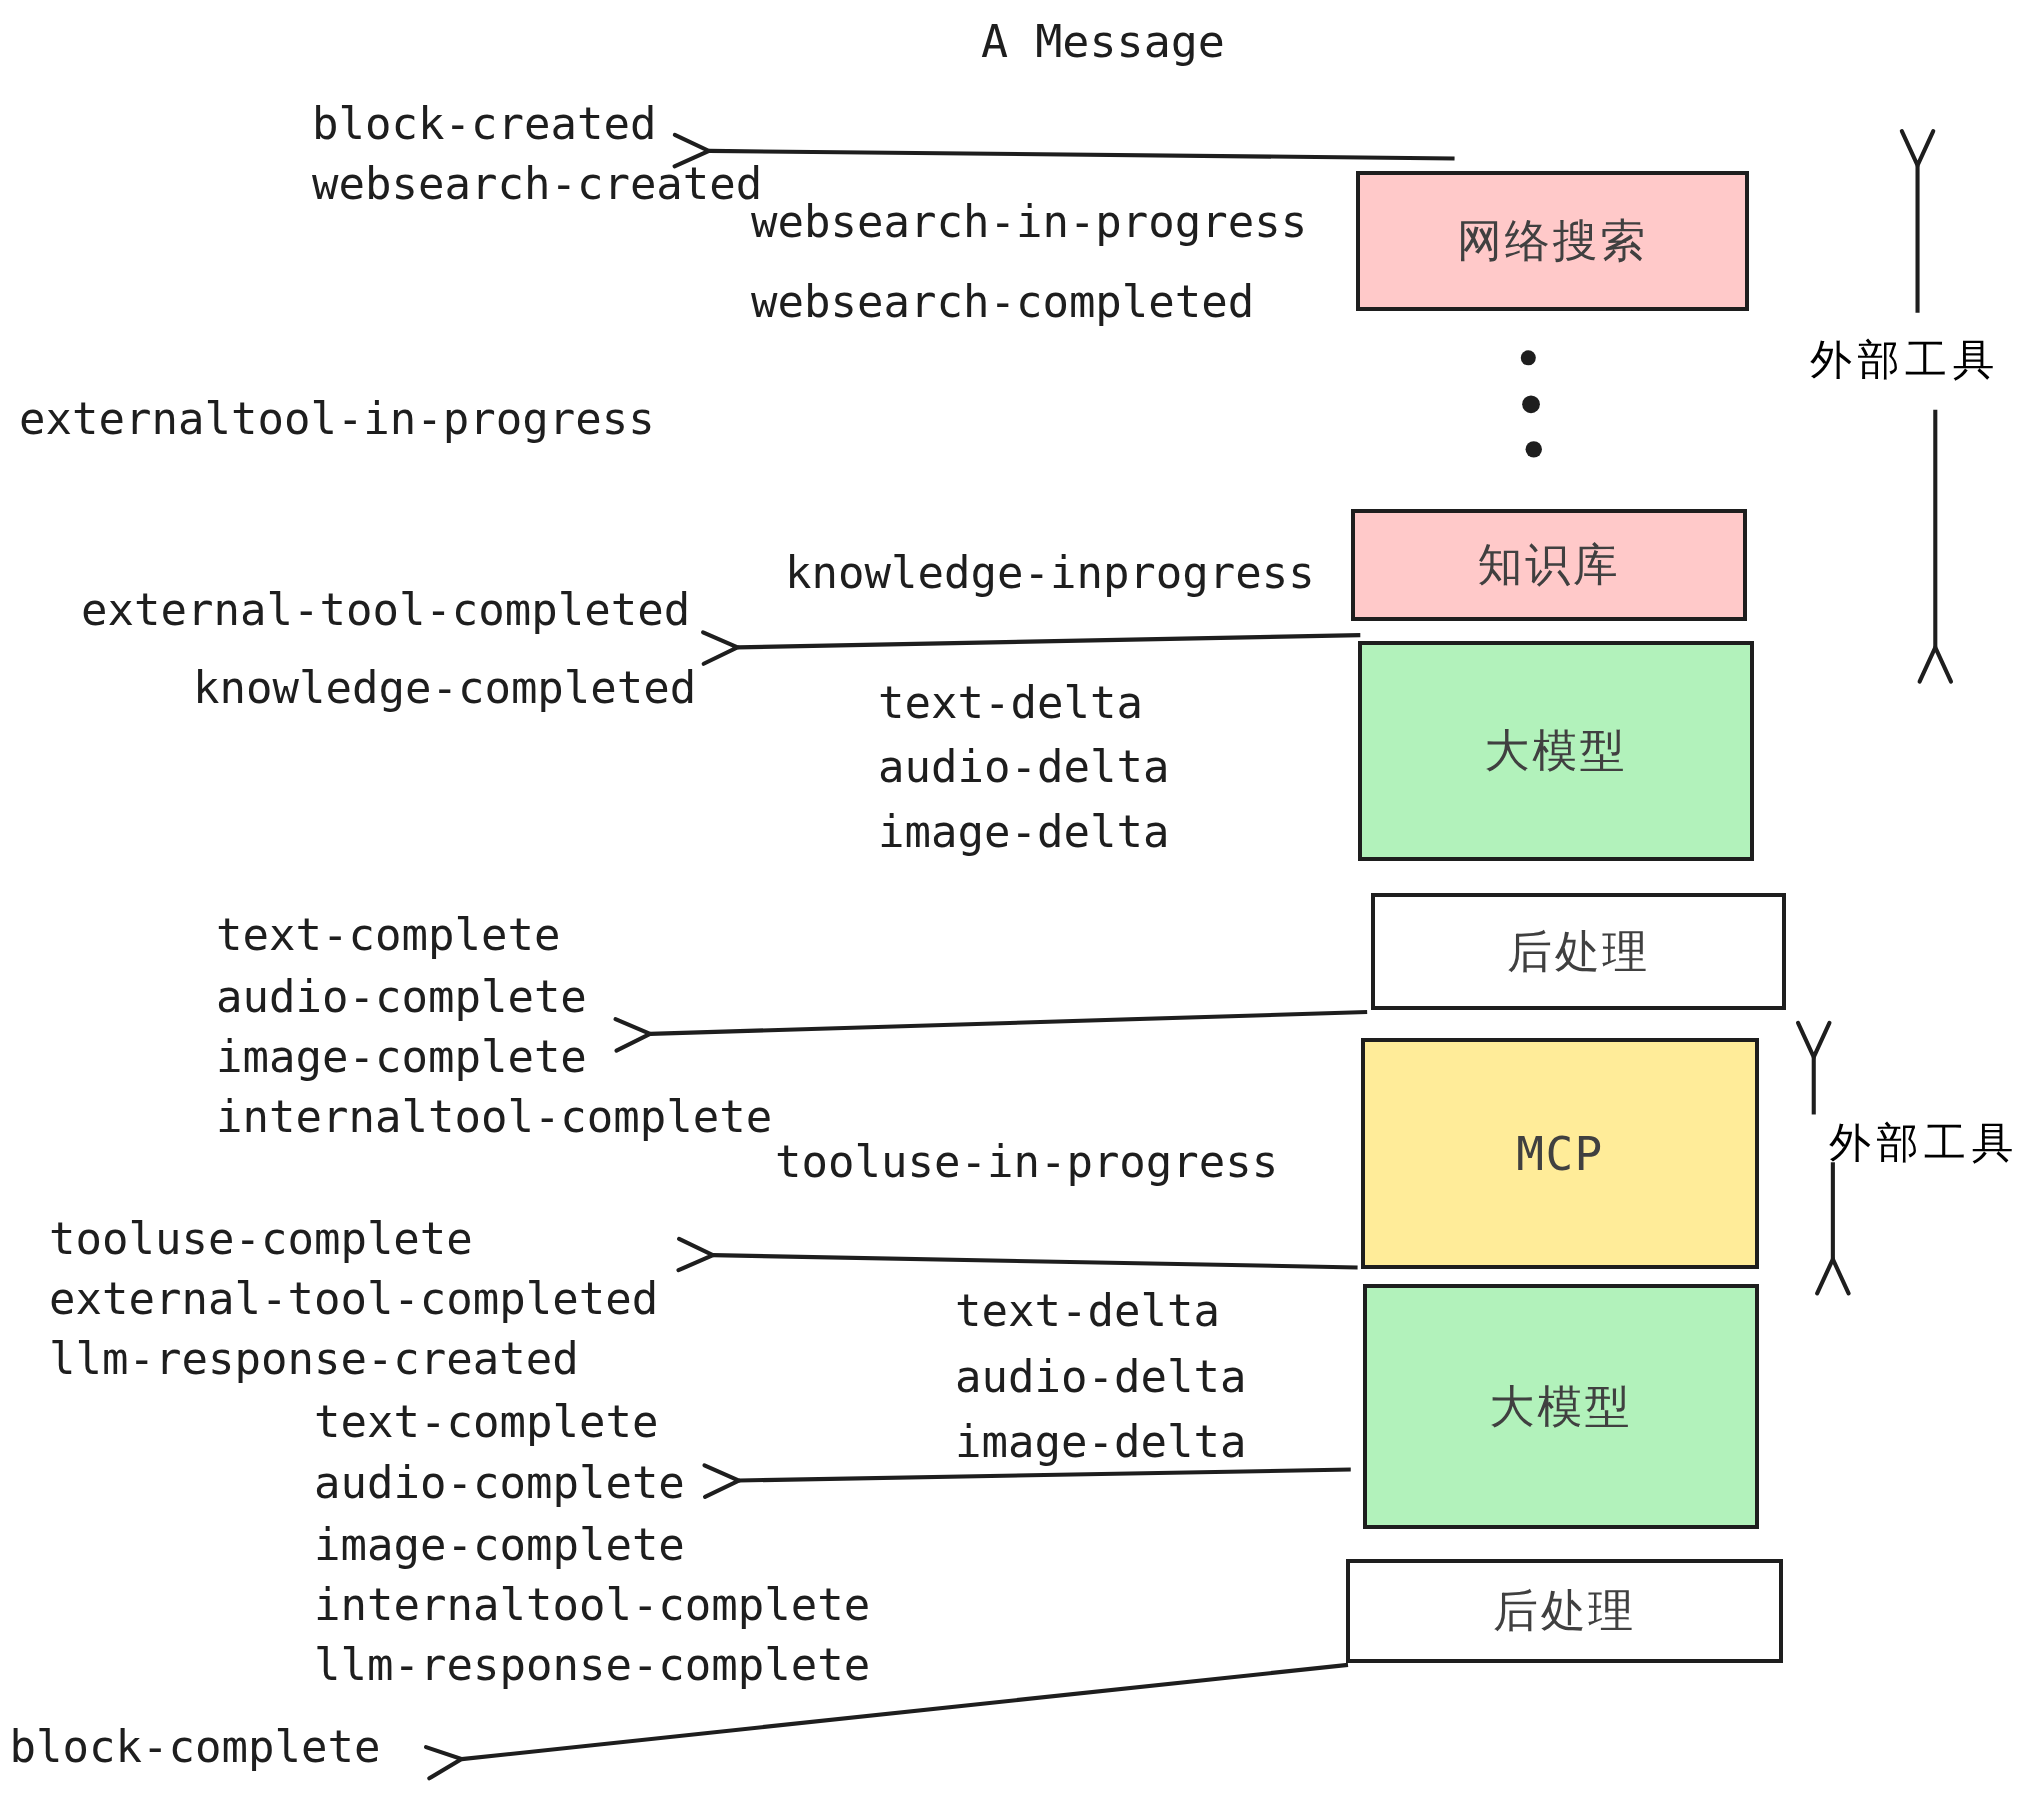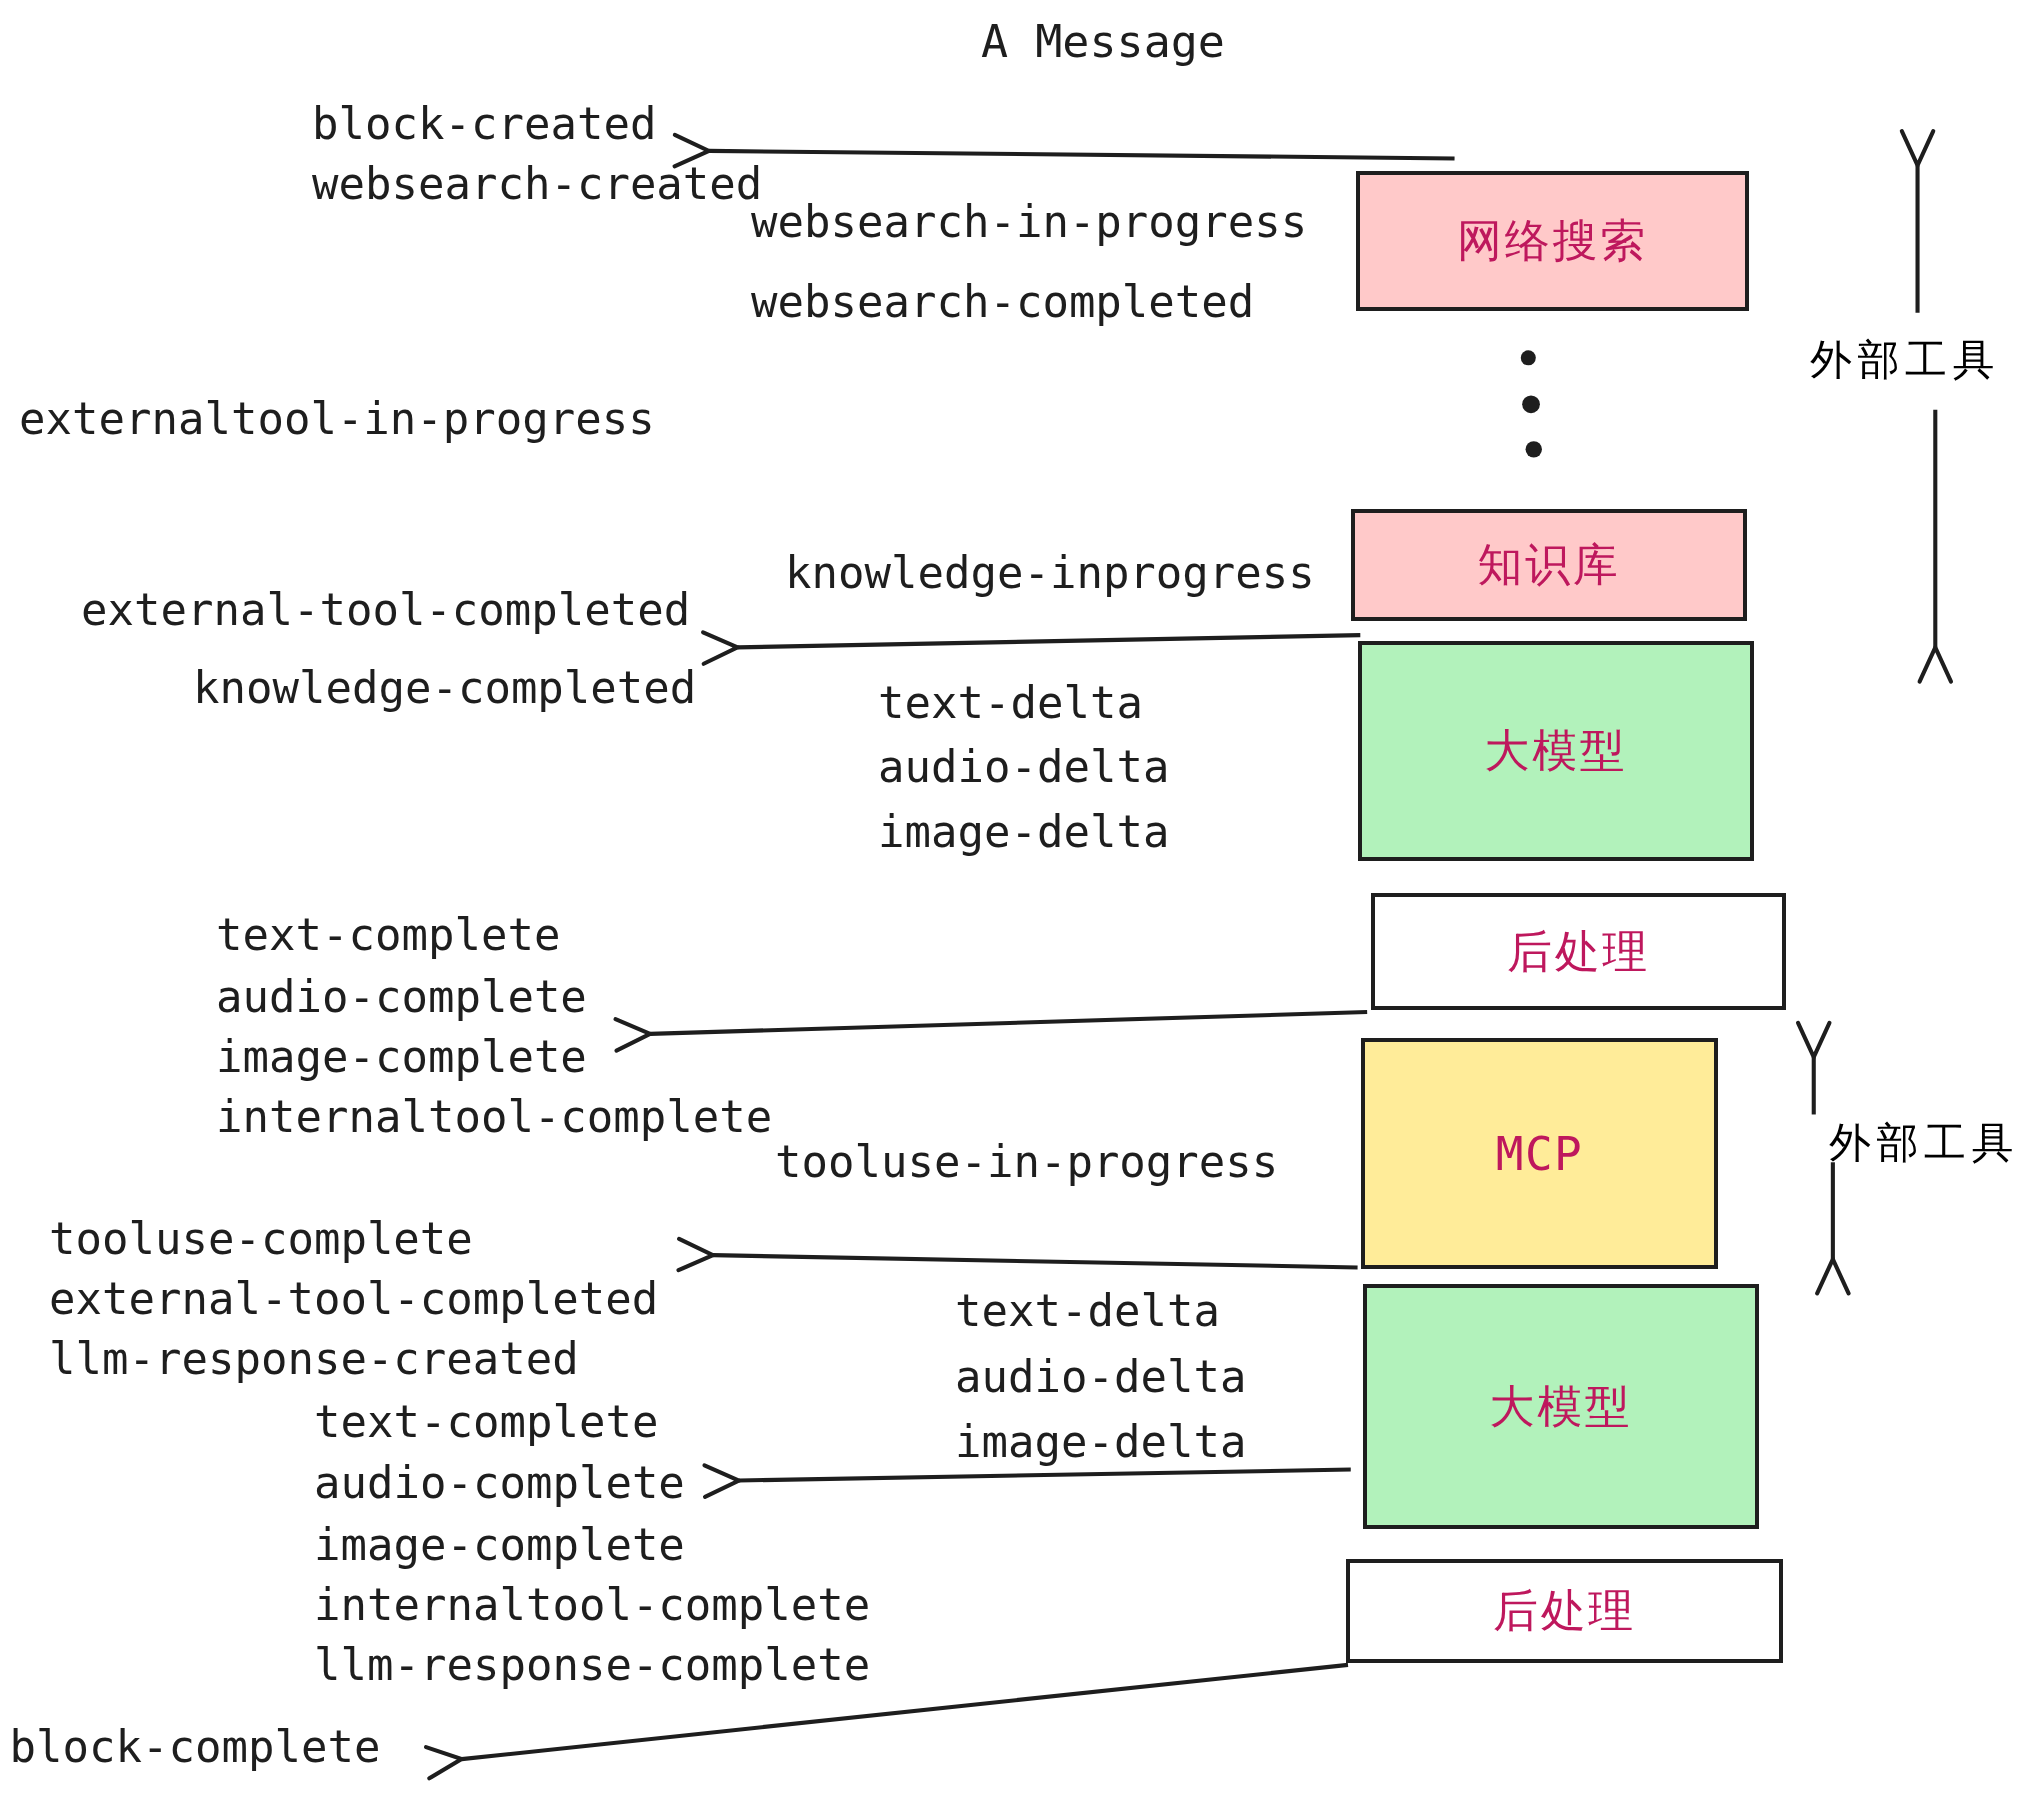--- a/index.html
+++ b/index.html
@@ -17,21 +17,21 @@
   }
   .title{
     position:absolute;left:898px;top:15px;width:410px;text-align:center;
     font-size:45px;z-index:2;
   }
   .box{
     position:absolute;z-index:2;box-sizing:border-box;
     border:4.8px solid #1e1e1e;
     display:flex;align-items:center;justify-content:center;
     font-family:"DejaVu Sans","Liberation Sans",sans-serif;
-    font-size:45px;letter-spacing:2.7px;color:#be185d;text-align:right;
+    font-size:45px;letter-spacing:2.7px;color:#404040;text-align:right;
   }
   .mono-label{font-family:"DejaVu Sans Mono","Liberation Mono",monospace;font-size:46px;letter-spacing:1.4px;}
   .cn-side{
     position:absolute;z-index:2;white-space:nowrap;
     font-family:"DejaVu Sans","Liberation Sans",sans-serif;
     font-size:42px;letter-spacing:5.5px;color:#000000;
   }
 </style>
 </head>
 <body>
@@ -67,21 +67,21 @@
 </div>
 <div class="box" style="left:1351px;top:509px;width:396px;height:112px;background:#ffc9c9;">
   <span>知识库</span>
 </div>
 <div class="box" style="left:1358px;top:641px;width:396px;height:220px;background:#b2f2bb;">
   <span>大模型</span>
 </div>
 <div class="box" style="left:1371px;top:893px;width:415px;height:117px;background:#ffffff;">
   <span>后处理</span>
 </div>
-<div class="box" style="left:1361px;top:1038px;width:357px;height:231px;background:#ffec99;">
+<div class="box" style="left:1361px;top:1038px;width:398px;height:231px;background:#ffec99;">
   <span class="mono-label">MCP</span>
 </div>
 <div class="box" style="left:1363px;top:1284px;width:396px;height:245px;background:#b2f2bb;">
   <span>大模型</span>
 </div>
 <div class="box" style="left:1346px;top:1559px;width:437px;height:104px;background:#ffffff;">
   <span>后处理</span>
 </div>
 
 <div class="cn-side" style="left:1810px;top:332px;">外部工具</div>

